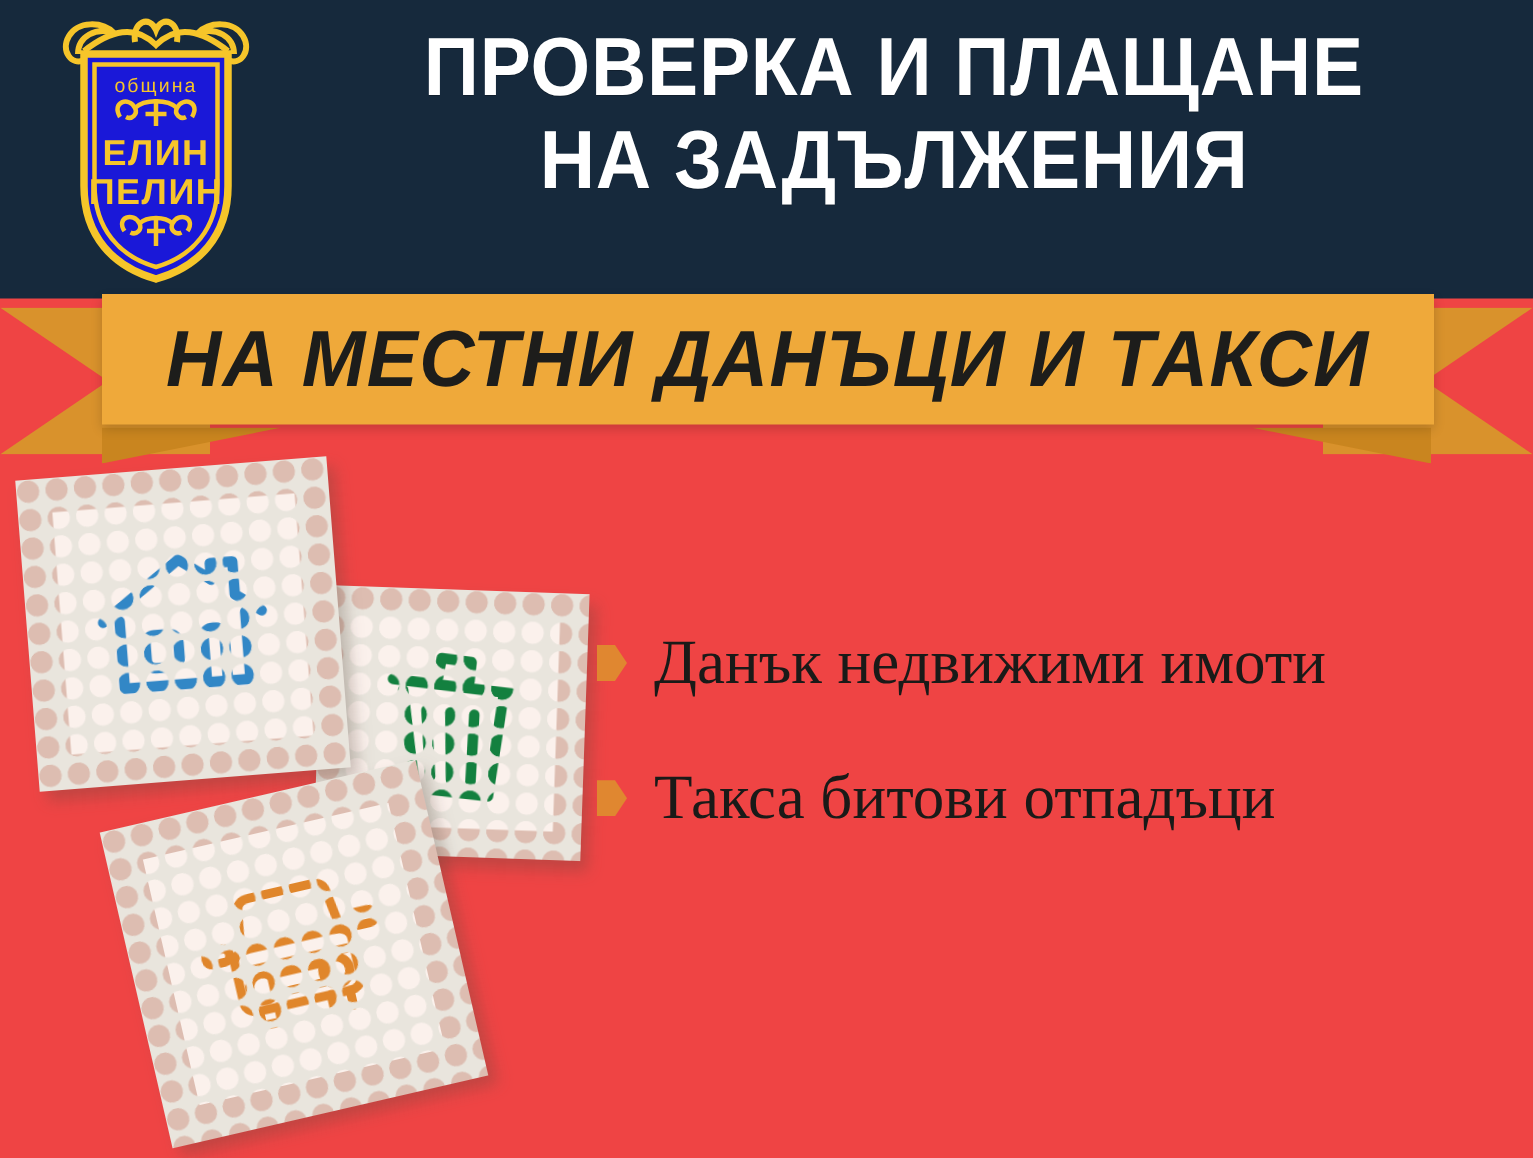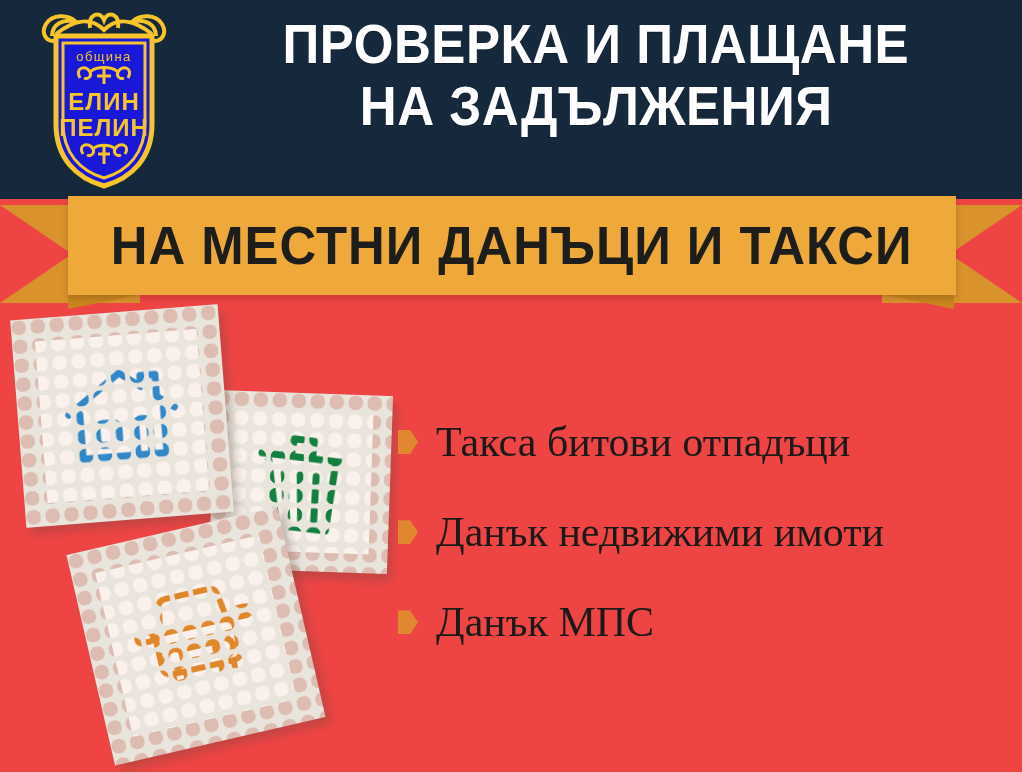--- a/index.html
+++ b/index.html
@@ -101,26 +101,27 @@
     background: #c9851f;
   }
   .ribbon-fold.left  { left: 68px;  clip-path: polygon(0 0, 120px 0, 0 24px); }
   .ribbon-fold.right { right: 68px; clip-path: polygon(0 0, 120px 0, 120px 24px); }
 
   .ribbon-panel {
     position: absolute;
     left: 68px;
     top: 0;
     width: 888px;
-    height: 99px;
+    height: 87px;
     background: #efa93a;
     display: flex;
     align-items: center;
     justify-content: center;
     box-shadow: 0 3px 7px rgba(0,0,0,0.17);
+    font-style: italic;
   }
   .ribbon-text {
     color: #1d1d1b;
     font-family: "Liberation Sans Narrow", "Liberation Sans", sans-serif;
     font-weight: 700;
     font-size: 53px;
     letter-spacing: 1px;
     white-space: nowrap;
     transform: scaleX(0.96);
   }
@@ -303,25 +304,21 @@
           <path d="M80 80 L80 90 L93 90 L93 80"></path>
         </g>
       </svg>
     </div>
     <div class="scallop"></div>
   </div>
 
   <div class="list">
     <div class="list-item">
       <span class="bullet"></span>
-      <span class="list-label">Такса битови отпадъци</span>
+      <span class="list-label">Данък недвижими имоти</span>
     </div>
     <div class="list-item">
       <span class="bullet"></span>
-      <span class="list-label">Данък недвижими имоти</span>
-    </div>
-    <div class="list-item">
-      <span class="bullet"></span>
-      <span class="list-label">Данък МПС</span>
+      <span class="list-label">Такса битови отпадъци</span>
     </div>
   </div>
 
 </div>
 
 </body></html>

